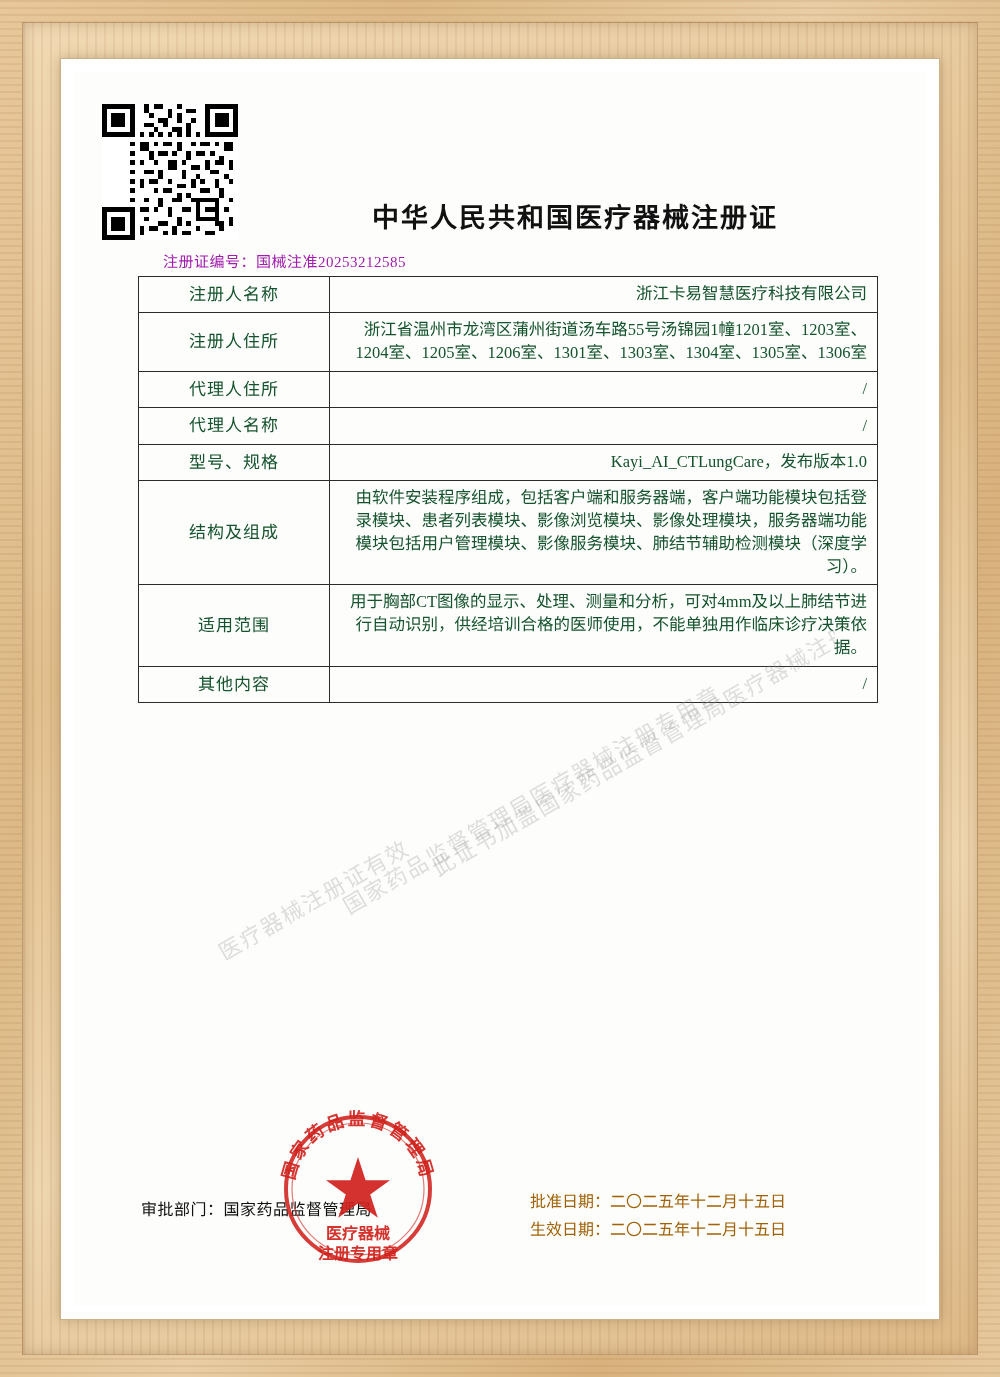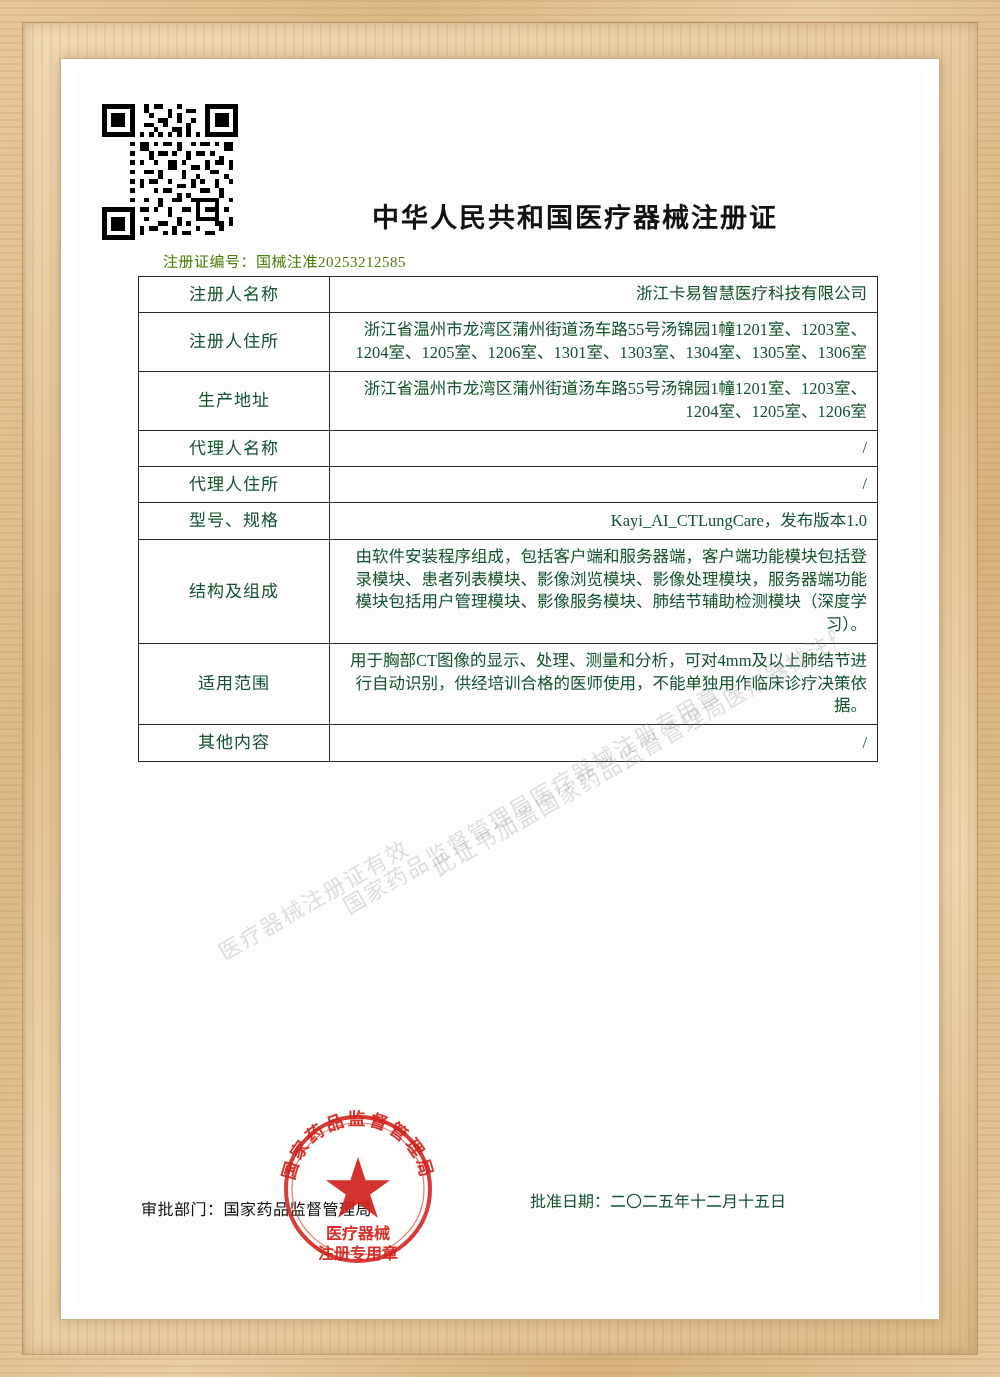--- a/index.html
+++ b/index.html
@@ -51,21 +51,21 @@
   .qr svg{display:block;}
   
   .doc-title{
     position:absolute;left:150px;top:124px;width:700px;
     text-align:center;
     font-size:27px;font-weight:bold;letter-spacing:2px;color:#111;
     font-family:"Liberation Serif","DejaVu Serif",serif;
   }
   .reg-no{
     position:absolute;left:88px;top:178px;
-    font-size:15px;color:#4d7c0f;letter-spacing:.5px;
+    font-size:15px;color:#a21caf;letter-spacing:.5px;
   }
   
   .tbl{
     position:absolute;left:63px;top:204px;width:740px;
     border-collapse:collapse;
     table-layout:fixed;
   }
   .tbl td{
     border:1px solid #2b2b2b;
     padding:6px 10px;
@@ -82,21 +82,21 @@
     white-space:nowrap;
   }
   .tbl td.val{ text-align:right; }
   .note-cell{height:116px;}
   .approve-dept{
     position:absolute;left:66px;top:1124px;
     font-size:16px;color:#111;letter-spacing:.5px;
   }
   .dates{
     position:absolute;left:455px;top:1116px;
-    font-size:16px;color:#14532d;line-height:1.75;
+    font-size:16px;color:#a16207;line-height:1.75;
   }
   .dates div{white-space:nowrap;}
   
   .seal{
     position:absolute;left:193px;top:1027px;width:180px;height:180px;
     pointer-events:none;
   }
   
   .watermark{
     position:absolute;left:120px;top:480px;
@@ -265,29 +265,25 @@
       <tbody>
         <tr>
           <td class="lab">注册人名称</td>
           <td class="val">浙江卡易智慧医疗科技有限公司</td>
         </tr>
         <tr>
           <td class="lab">注册人住所</td>
           <td class="val">浙江省温州市龙湾区蒲州街道汤车路55号汤锦园1幢1201室、1203室、1204室、1205室、1206室、1301室、1303室、1304室、1305室、1306室</td>
         </tr>
         <tr>
-          <td class="lab">生产地址</td>
-          <td class="val">浙江省温州市龙湾区蒲州街道汤车路55号汤锦园1幢1201室、1203室、1204室、1205室、1206室</td>
+          <td class="lab">代理人住所</td>
+          <td class="val">/</td>
         </tr>
         <tr>
           <td class="lab">代理人名称</td>
-          <td class="val">/</td>
-        </tr>
-        <tr>
-          <td class="lab">代理人住所</td>
           <td class="val">/</td>
         </tr>
         <tr>
           <td class="lab">型号、规格</td>
           <td class="val">Kayi_AI_CTLungCare，发布版本1.0</td>
         </tr>
         <tr>
           <td class="lab">结构及组成</td>
           <td class="val">由软件安装程序组成，包括客户端和服务器端，客户端功能模块包括登录模块、患者列表模块、影像浏览模块、影像处理模块，服务器端功能模块包括用户管理模块、影像服务模块、肺结节辅助检测模块（深度学习）。</td>
         </tr>
@@ -308,20 +304,23 @@
       <div class="wm-text" style="left:190px;top:120px;">此证书加盖国家药品监督管理局医疗器械注册专用章有效，其他无效</div>
     </div>
 
     <div class="approve-dept">
       <span>审批部门：</span><span>国家药品监督管理局</span>
     </div>
 
     <div class="dates">
       <div>
         <span>批准日期：</span><span>二〇二五年十二月十五日</span>
+      </div>
+      <div>
+        <span>生效日期：</span><span>二〇二五年十二月十五日</span>
       </div>
     </div>
 
     <div class="seal">
       <svg width="180" height="180" viewBox="0 0 180 180" aria-hidden="true">
         <defs>
           <path id="sealArc" d="M 90,90 m -68,0 a 68,68 0 1,1 136,0" fill="none"></path>
           <path id="sealArcTxt" d="M 26,90 A 64,64 0 0 1 154,90" fill="none"></path>
         </defs>
         <circle cx="90" cy="90" r="72" fill="none" stroke="#d0211c" stroke-width="4" opacity=".88"></circle>

